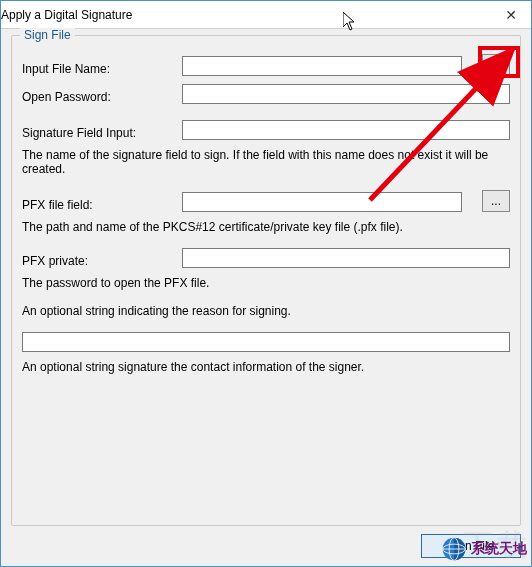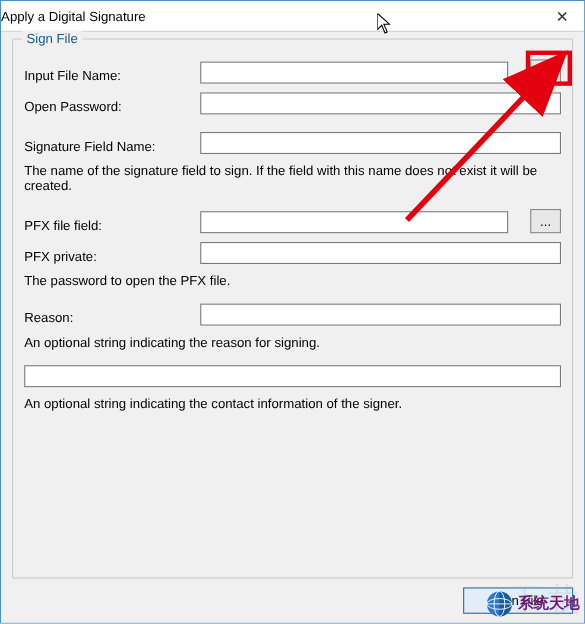--- a/index.html
+++ b/index.html
@@ -201,50 +201,47 @@
         </div>
 
         <div class="row">
           <div class="lbl">Open Password:</div>
           <input type="password" value="" style="">
         </div>
 
         <div class="spacer"></div>
 
         <div class="row">
-          <div class="lbl">Signature Field Name:</div>
+          <div class="lbl">Signature Field Input:</div>
           <input type="text" value="" style="">
         </div>
         <div class="desc">The name of the signature field to sign. If the field with this name does not exist it will be created.</div>
 
         <div class="row">
           <div class="lbl">PFX file field:</div>
           <input type="text" value="" style="">
           <div class="browse-btn">
             <span>...</span>
           </div>
         </div>
+        <div class="desc">The path and name of the PKCS#12 certificate/private key file (.pfx file).</div>
 
         <div class="row">
           <div class="lbl">PFX private:</div>
           <input type="password" value="" style="">
         </div>
         <div class="desc">The password to open the PFX file.</div>
 
-        <div class="row">
-          <div class="lbl">Reason:</div>
-          <input type="text" value="" style="">
-        </div>
         <div class="desc">An optional string indicating the reason for signing.</div>
 
 
         <div class="row">
           <input type="text" value="" style="">
         </div>
-        <div class="desc">An optional string indicating the contact information of the signer.</div>
+        <div class="desc">An optional string signature the contact information of the signer.</div>
 
       </div>
     </div>
 
     <div class="footer">
       <div class="sign-btn">
         <span>Sign File</span>
       </div>
     </div>
 

